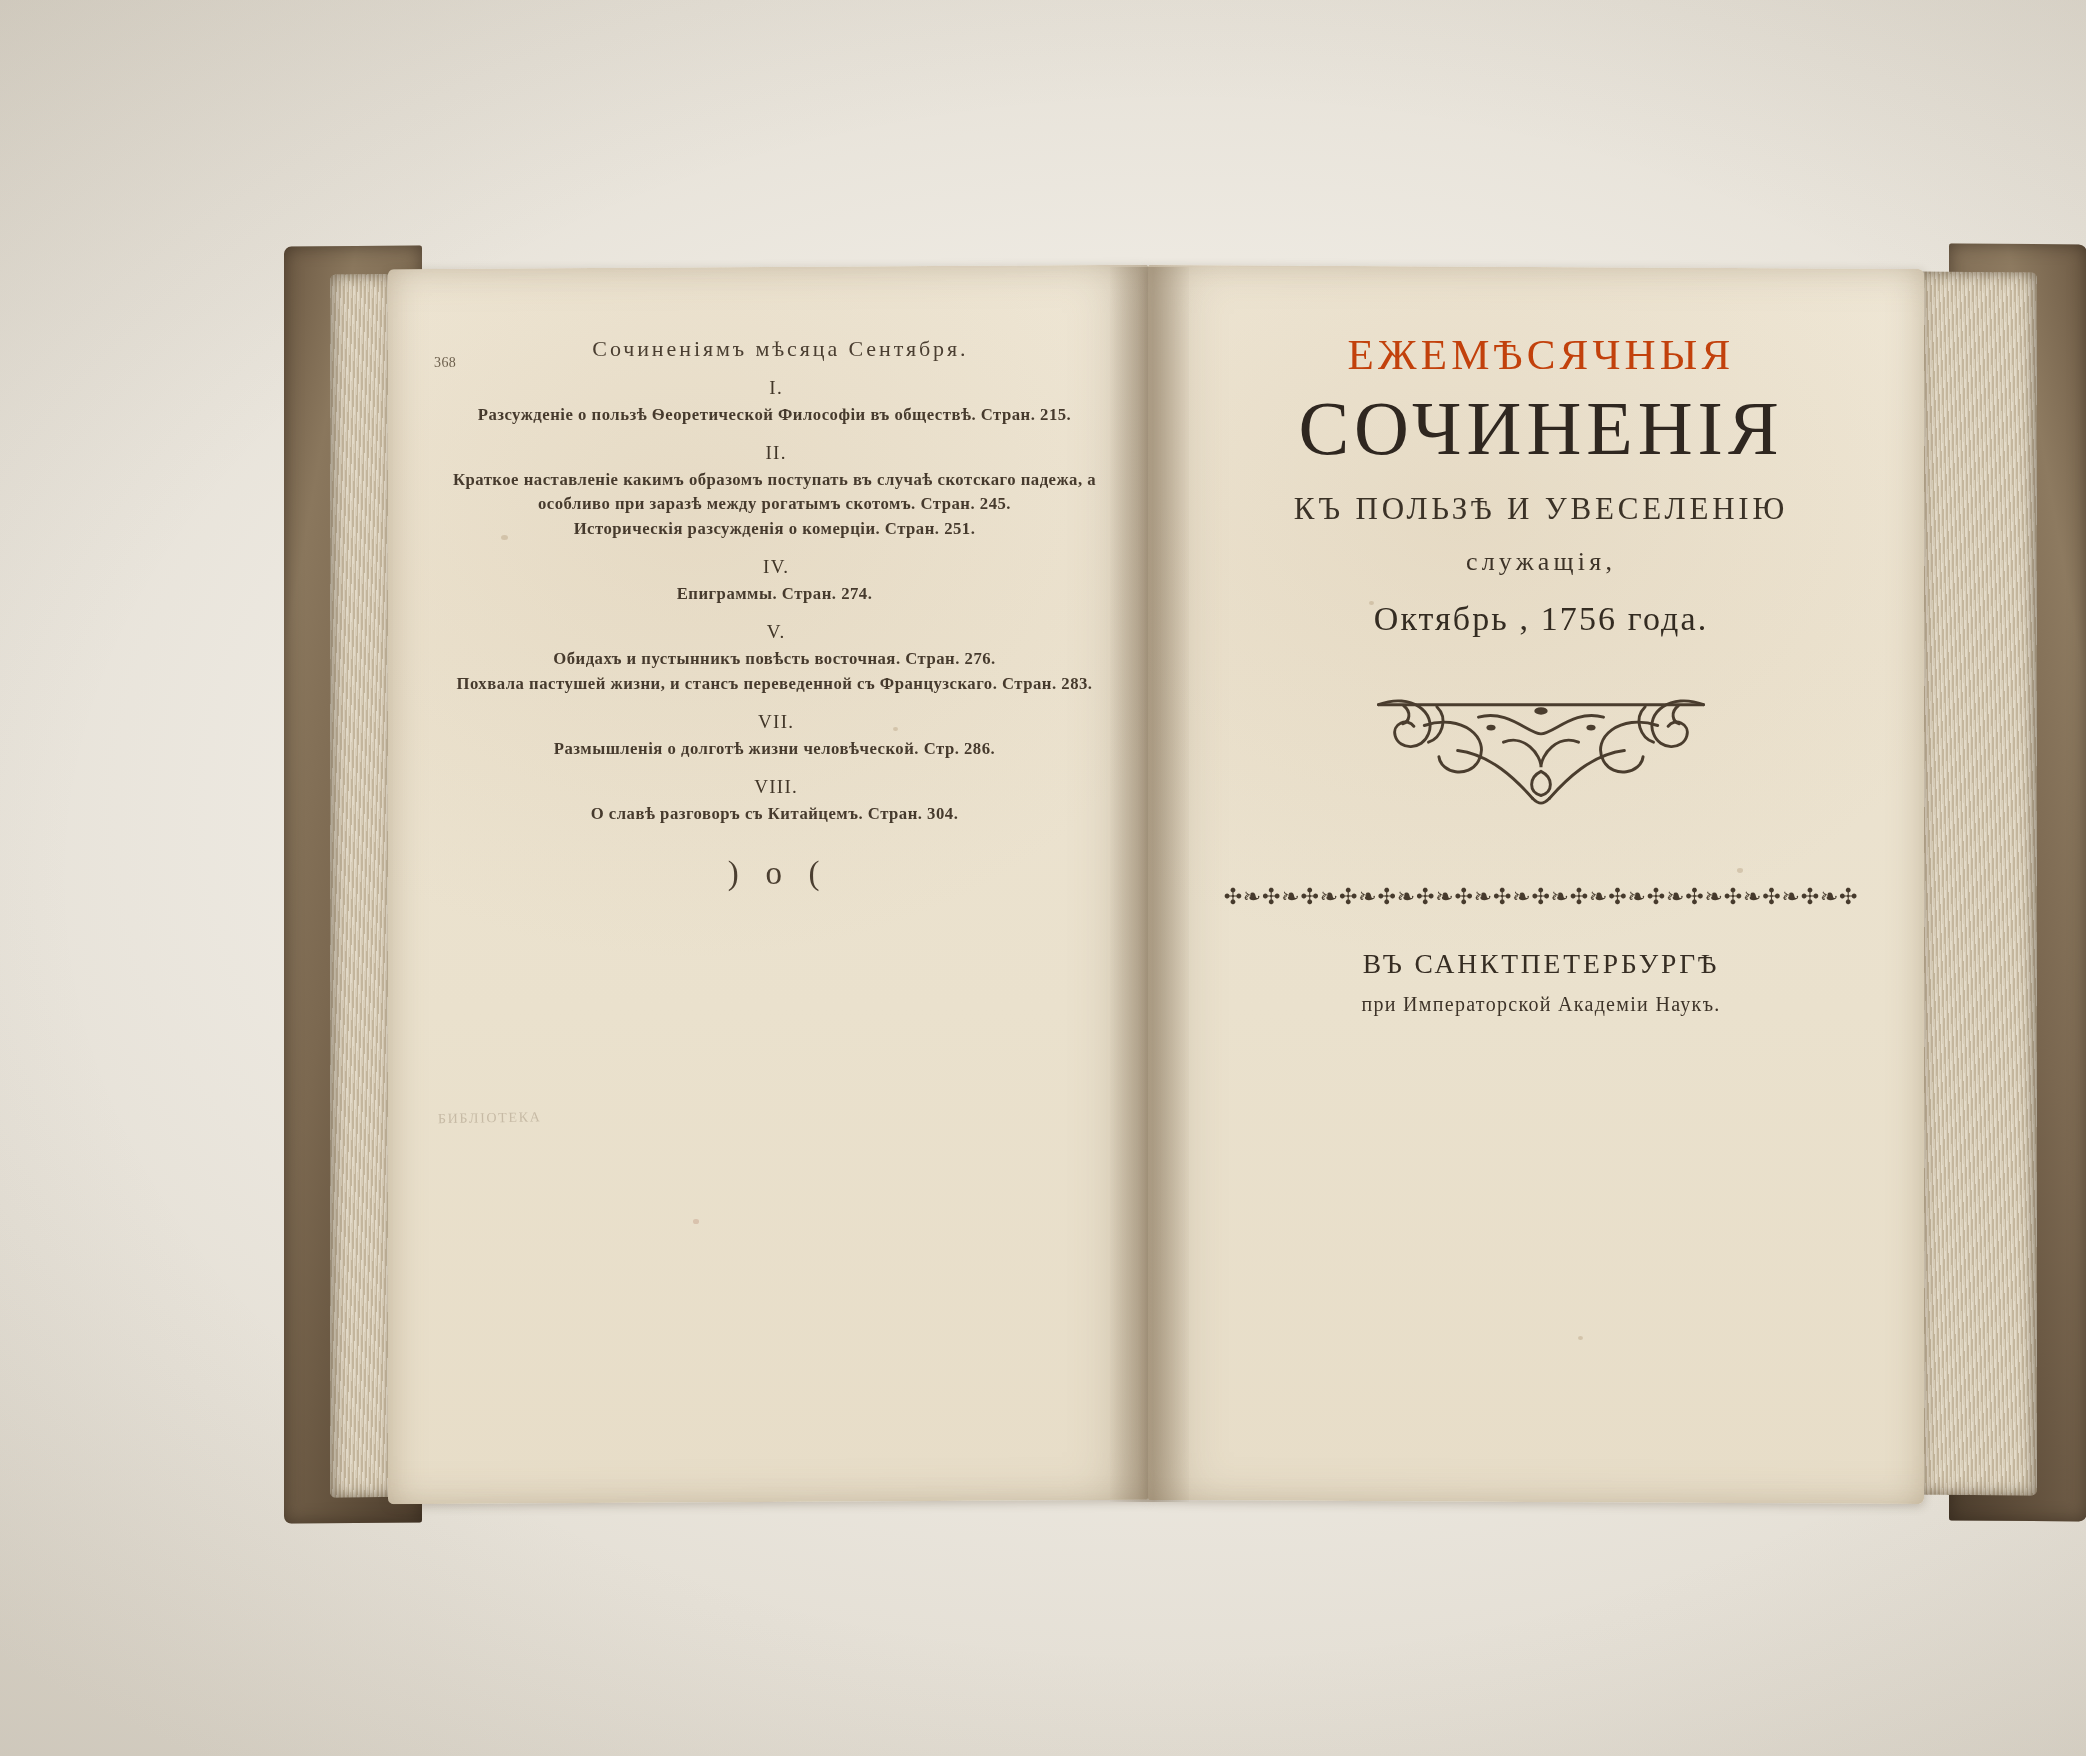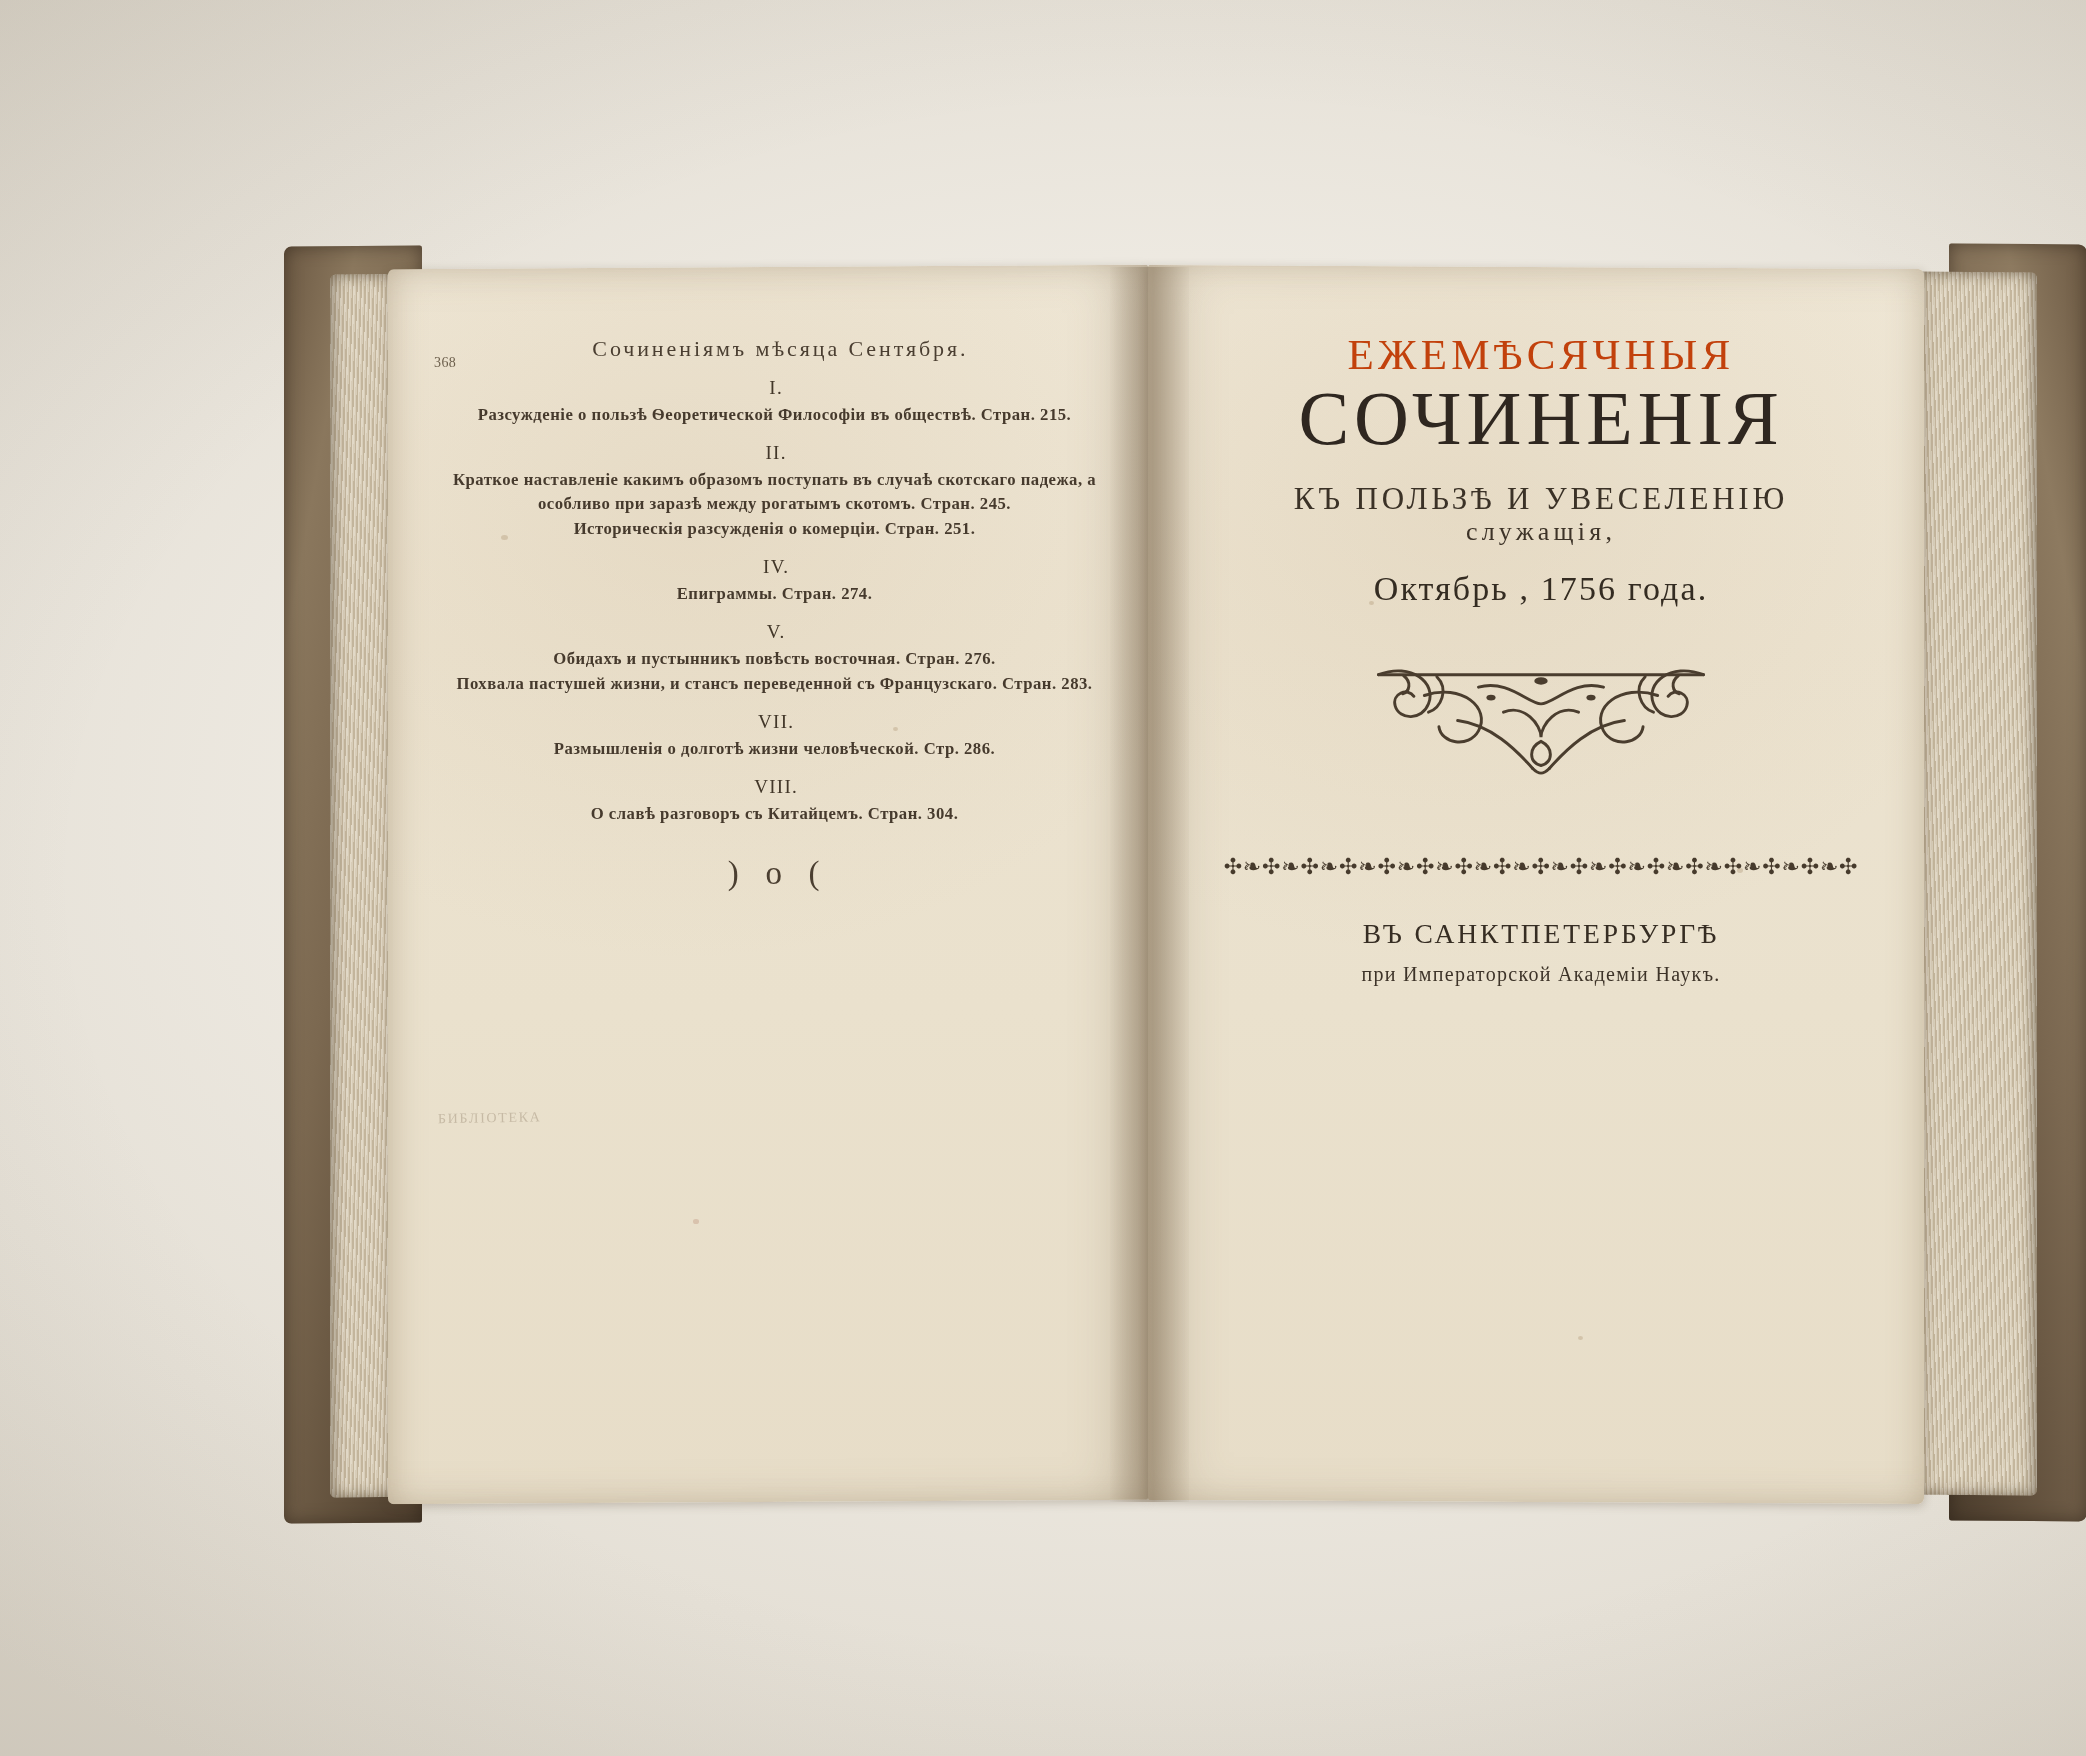--- a/index.html
+++ b/index.html
@@ -220,31 +220,33 @@
     font-size: 43px;
     letter-spacing: 4.2px;
     margin-top: 12.5px;
     color: #c2410c;
     font-family: Liberation Serif, serif;
   }
   #title-line2 {
     font-size: 76px;
     letter-spacing: 5px;
     line-height: 1.05;
+    margin-top: 10px;
     color: #2f2720;
   }
   #title-line3 {
     font-size: 31px;
     letter-spacing: 3.8px;
     margin-top: 22.5px;
     color: #3b3227;
   }
   #title-line4 {
     font-size: 26px;
     letter-spacing: 4.2px;
+    margin-top: 20px;
     color: #3d3328;
   }
   #title-date {
     font-size: 34px;
     letter-spacing: 2.1px;
     margin-top: 23.4px;
     color: #342c22;
   }
   #vignette {
     margin-top: 50px;

